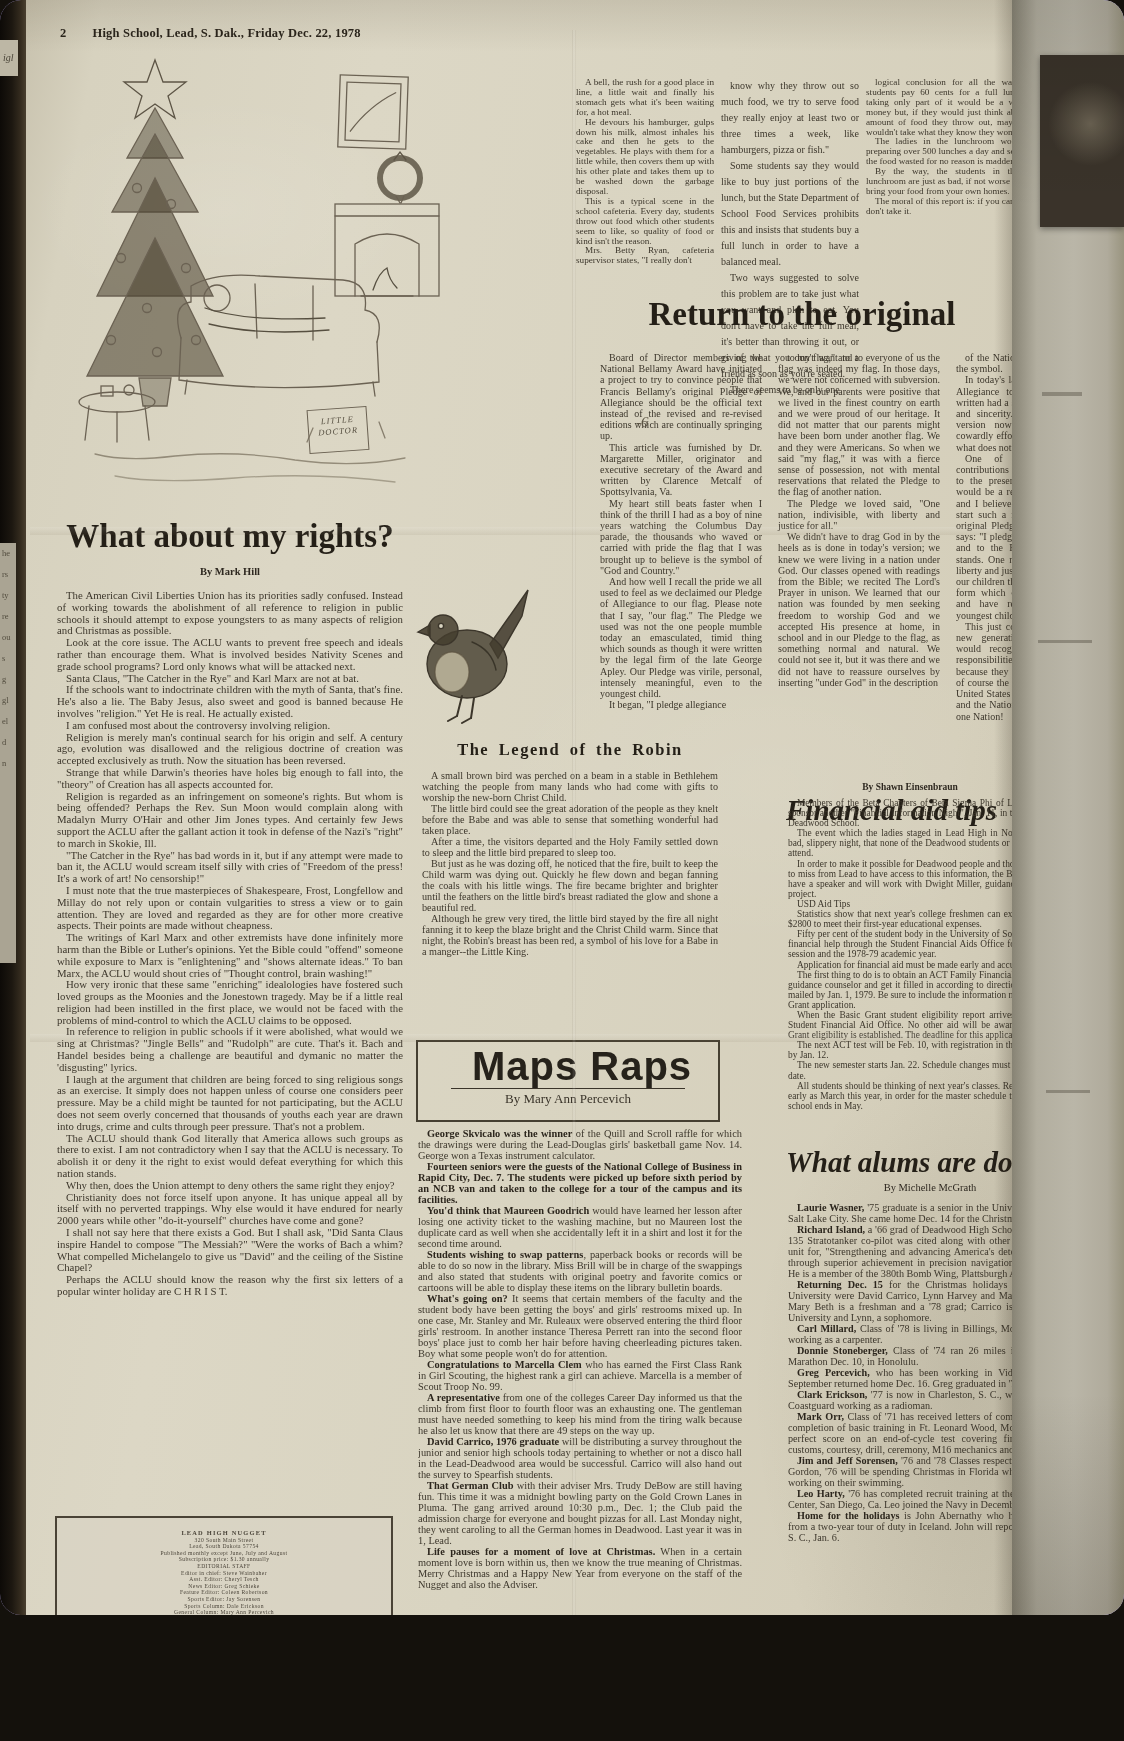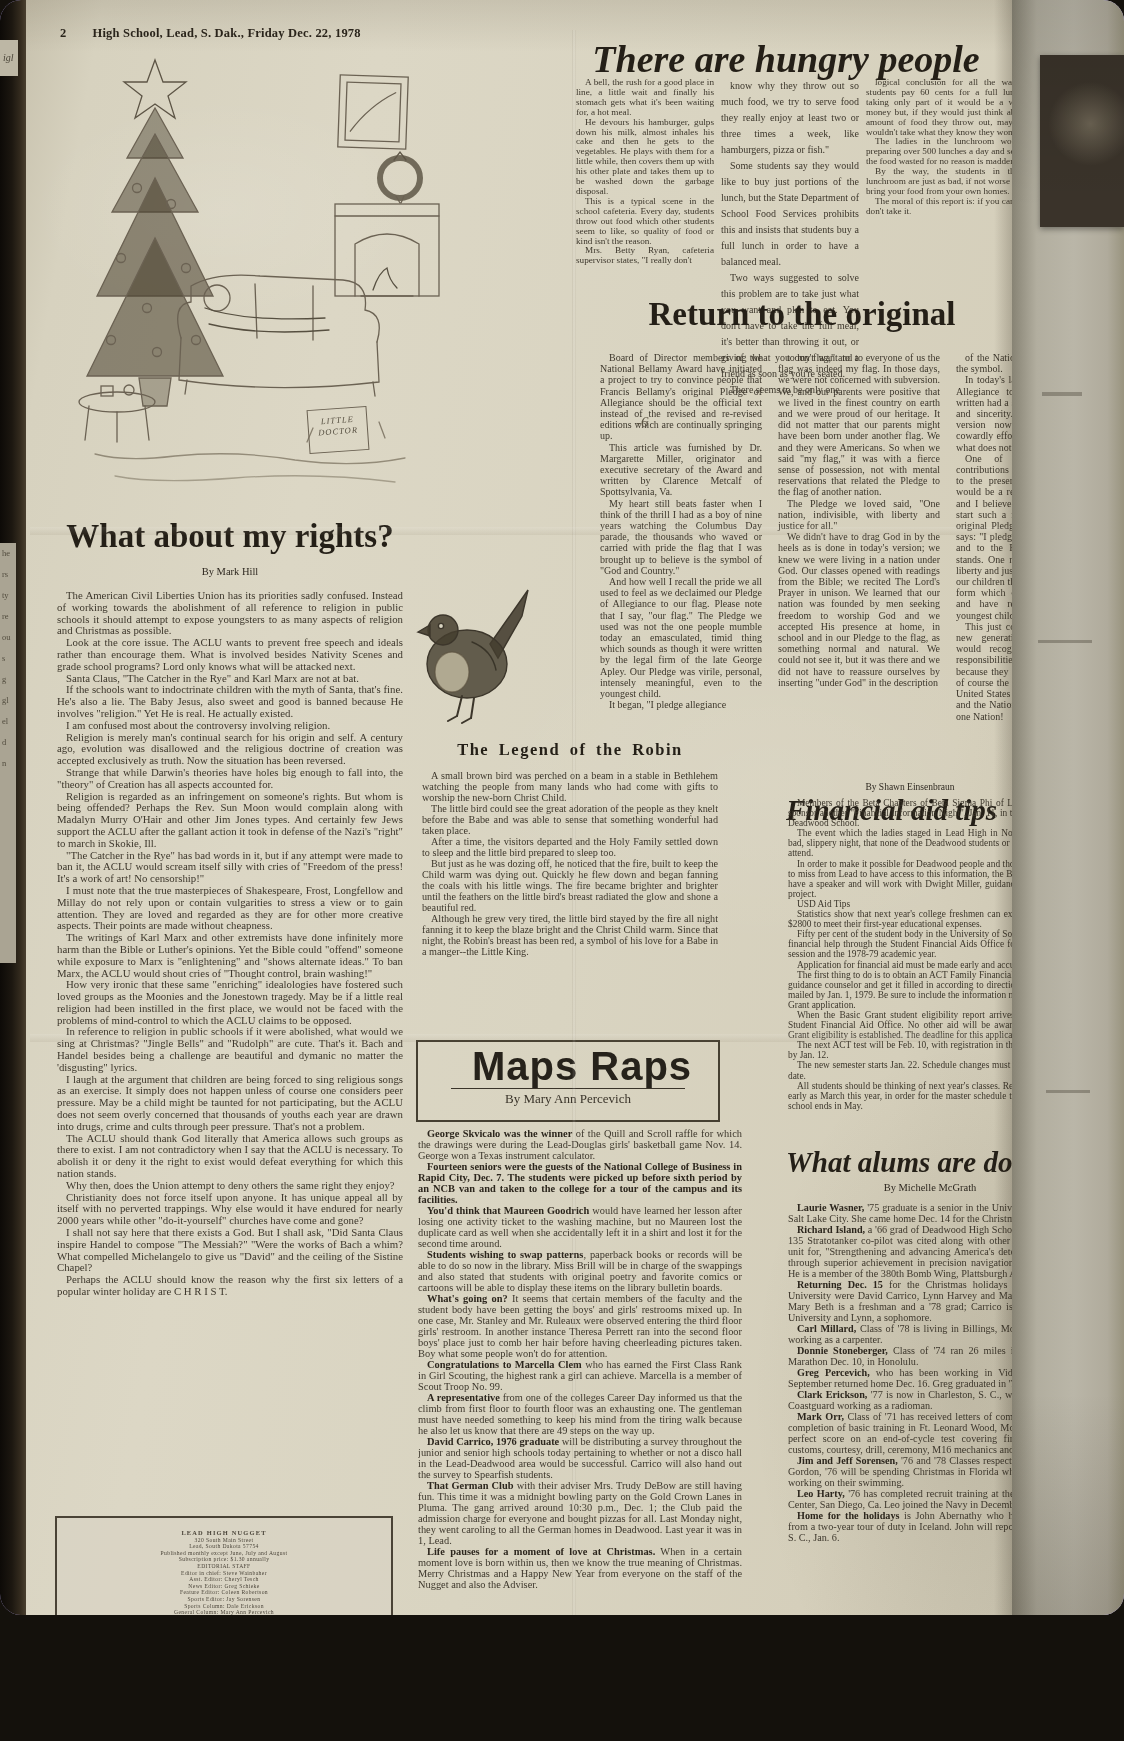--- a/index.html
+++ b/index.html
@@ -33,21 +33,21 @@
         box-shadow:0 2px 6px rgba(0,0,0,.4);}
   .strip-mark{position:absolute;background:rgba(60,54,44,.35);}
   .strip-shade{position:absolute;left:0;top:0;width:112px;height:1741px;
         background:linear-gradient(180deg,rgba(0,0,0,.10),rgba(0,0,0,0) 12%,rgba(0,0,0,0) 80%,rgba(30,24,14,.25));}
 
   
   .masthead-line{position:absolute;left:60px;top:26px;font-weight:bold;font-size:12.5px;color:#2a241b;letter-spacing:.2px;}
   .masthead-line .pgnum{margin-right:26px;}
   .headline{position:absolute;font-weight:bold;color:#241f17;text-align:center;line-height:1.0;}
   .hl-italic{font-style:italic;}
-  .byline{position:absolute;font-weight:normal;text-align:center;color:#2e2820;}
+  .byline{position:absolute;font-weight:bold;text-align:center;color:#2e2820;}
   .body-txt{position:absolute;text-align:justify;color:#3d372c;}
   .body-txt p{margin:0;text-indent:9px;}
   .body-txt p b{color:#2c261d;}
   .cols{position:absolute;display:flex;}
   .cols .col{text-align:justify;color:#3d372c;}
   .cols .col p{margin:0;text-indent:9px;}
 
   
   #hungry-cols{left:576px;top:78px;width:470px;}
   #hungry-cols .c1{width:138px;margin-right:7px;font-size:9.2px;line-height:9.9px;}
@@ -163,21 +163,20 @@
       <g>
         <path d="M252 396 l6 -14 M330 392 l-6 -16" stroke="rgba(100,90,72,.7)"></path>
       </g>
     </svg>
     <div class="gift-label">
       <span>LITTLE</span>
       <span>DOCTOR</span>
     </div>
     <span class="pencil-mark">-6</span>
 
-    <div class="headline hl-italic" style="left:558px;top:40px;width:456px;font-size:38px;">There are hungry people</div>
     <div class="cols" id="hungry-cols">
       <div class="col c1">
           <p>A bell, the rush for a good place in line, a little wait and finally his stomach gets what it's been waiting for, a hot meal.</p>
           <p>He devours his hamburger, gulps down his milk, almost inhales his cake and then he gets to the vegetables. He plays with them for a little while, then covers them up with his other plate and takes them up to be washed down the garbage disposal.</p>
           <p>This is a typical scene in the school cafeteria. Every day, students throw out food which other students seem to like, so quality of food or kind isn't the reason.</p>
           <p>Mrs. Betty Ryan, cafeteria supervisor states, "I really don't</p>
         </div>
       <div class="col c2">
           <p>know why they throw out so much food, we try to serve food they really enjoy at least two or three times a week, like hamburgers, pizza or fish."</p>
           <p>Some students say they would like to buy just portions of the lunch, but the State Department of School Food Services prohibits this and insists that students buy a full lunch in order to have a balanced meal.</p>

